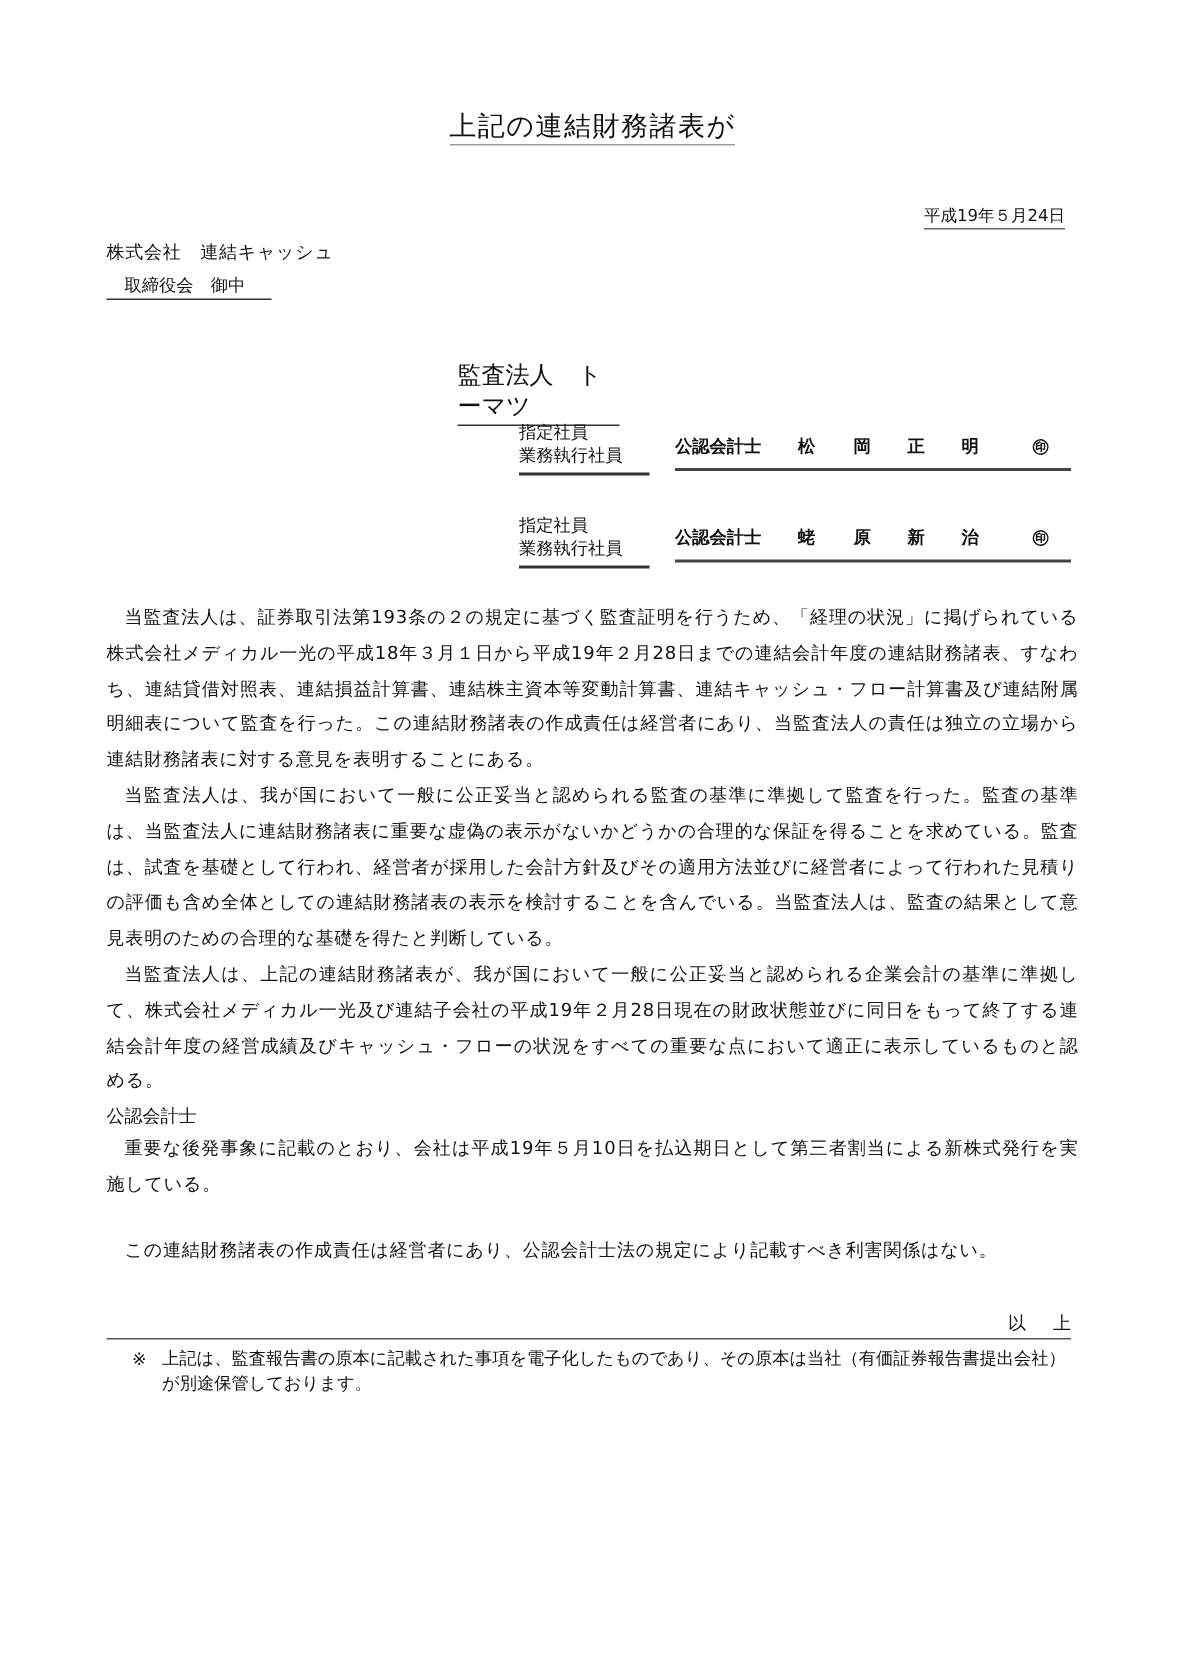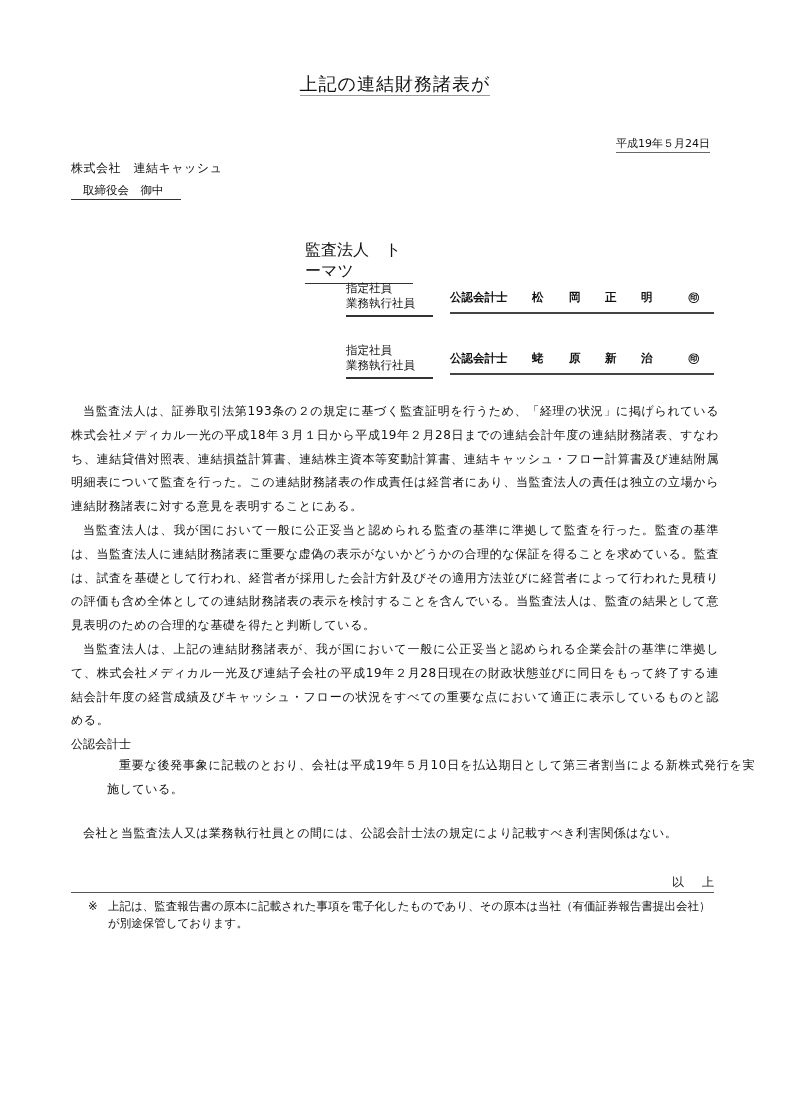--- a/index.html
+++ b/index.html
@@ -152,26 +152,26 @@
 <div class="abs sig-line" style="top:373px;"></div>
 
 <div class="abs para" style="top:400px;">
   <p>当監査法人は、証券取引法第193条の２の規定に基づく監査証明を行うため、「経理の状況」に掲げられている株式会社メディカル一光の平成18年３月１日から平成19年２月28日までの連結会計年度の連結財務諸表、すなわち、連結貸借対照表、連結損益計算書、連結株主資本等変動計算書、連結キャッシュ・フロー計算書及び連結附属明細表について監査を行った。この連結財務諸表の作成責任は経営者にあり、当監査法人の責任は独立の立場から連結財務諸表に対する意見を表明することにある。</p>
   <p>当監査法人は、我が国において一般に公正妥当と認められる監査の基準に準拠して監査を行った。監査の基準は、当監査法人に連結財務諸表に重要な虚偽の表示がないかどうかの合理的な保証を得ることを求めている。監査は、試査を基礎として行われ、経営者が採用した会計方針及びその適用方法並びに経営者によって行われた見積りの評価も含め全体としての連結財務諸表の表示を検討することを含んでいる。当監査法人は、監査の結果として意見表明のための合理的な基礎を得たと判断している。</p>
   <p>当監査法人は、上記の連結財務諸表が、我が国において一般に公正妥当と認められる企業会計の基準に準拠して、株式会社メディカル一光及び連結子会社の平成19年２月28日現在の財政状態並びに同日をもって終了する連結会計年度の経営成績及びキャッシュ・フローの状況をすべての重要な点において適正に表示しているものと認める。</p>
 </div>
 
 <div class="abs heading">公認会計士</div>
 
-<div class="abs para" style="top:754px;margin-left:36px;">
+<div class="abs para" style="top:754px;">
   <p>重要な後発事象に記載のとおり、会社は平成19年５月10日を払込期日として第三者割当による新株式発行を実施している。</p>
 </div>
 
 <div class="abs para" style="top:822px;">
-  <p>会社と当監査法人又は業務執行社員との間には、公認会計士法の規定により記載すべき利害関係はない。</p>
+  <p>この連結財務諸表の作成責任は経営者にあり、公認会計士法の規定により記載すべき利害関係はない。</p>
 </div>
 
 <div class="abs end">以上</div>
 
 <div class="abs rule"></div>
 
 <div class="abs note">
   <span class="mark">※</span>
   <span class="body">上記は、監査報告書の原本に記載された事項を電子化したものであり、その原本は当社（有価証券報告書提出会社）が別途保管しております。</span>
 </div>

